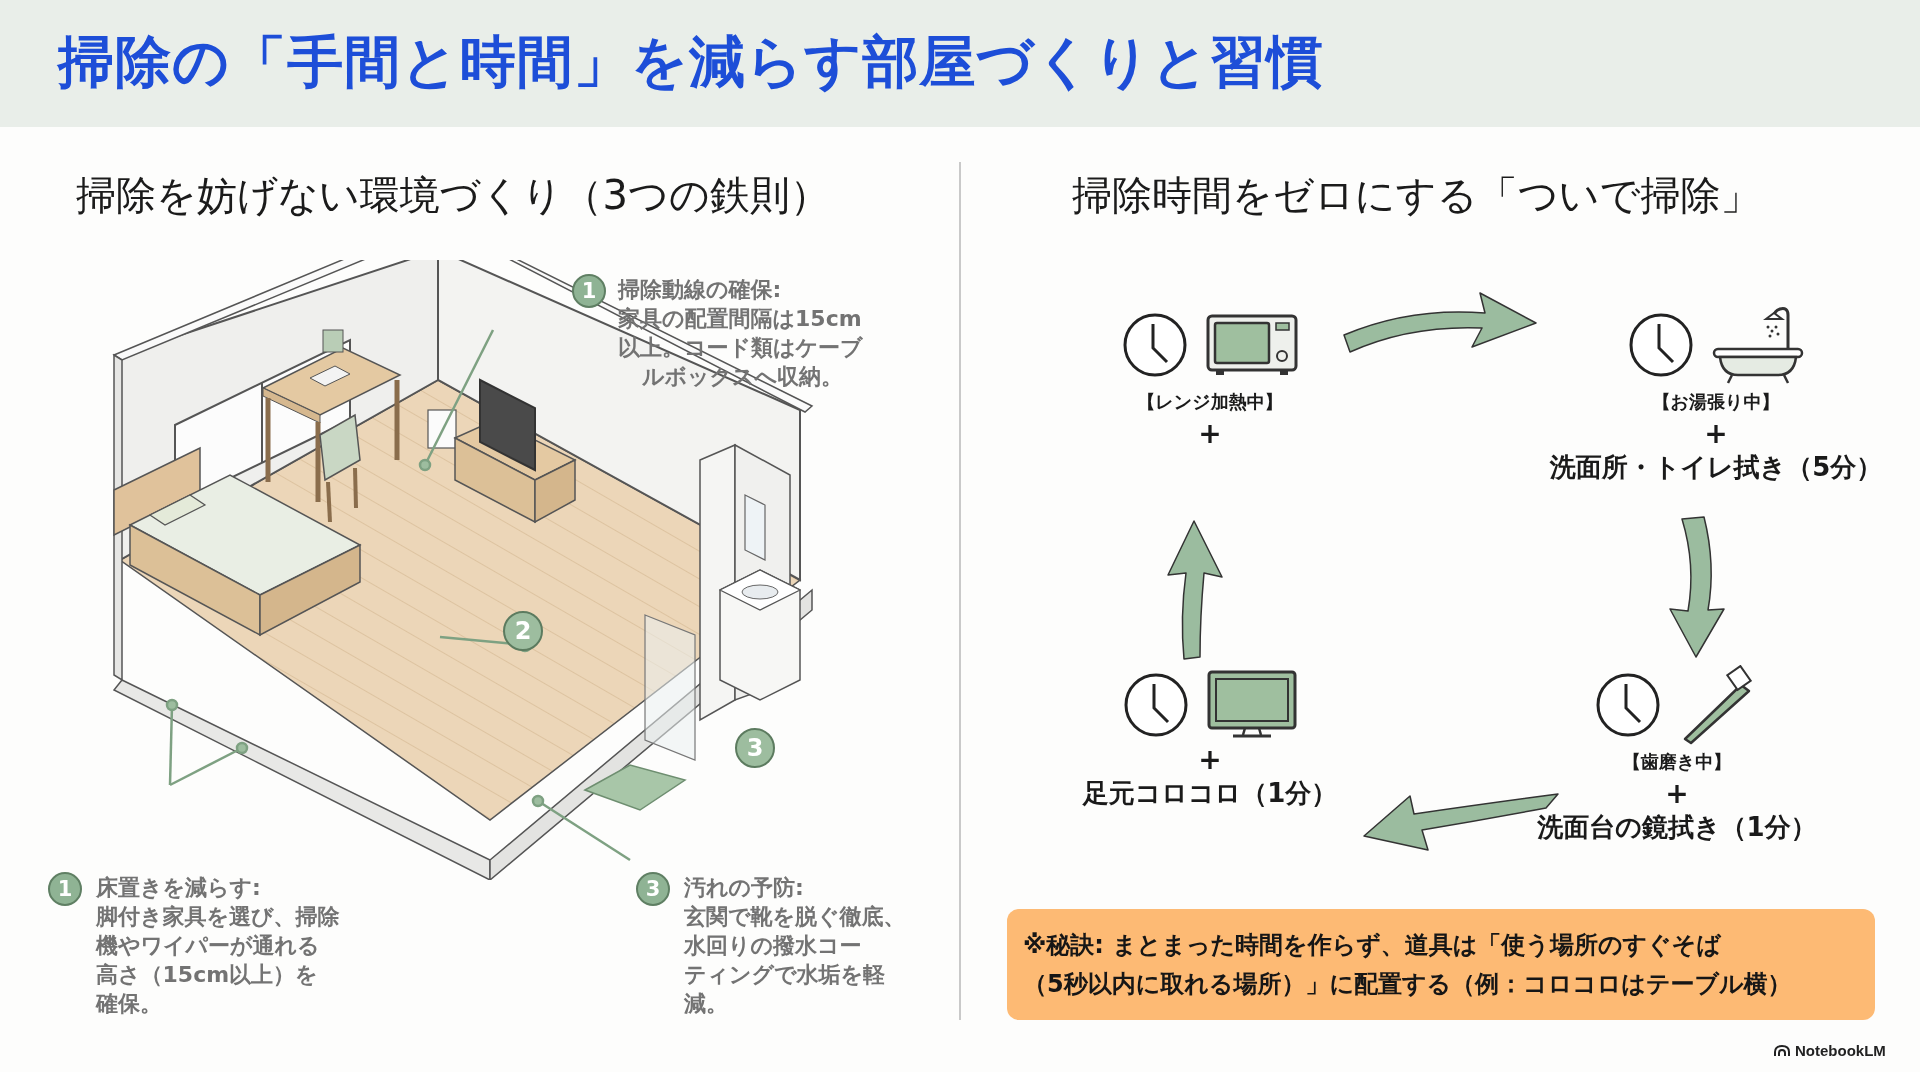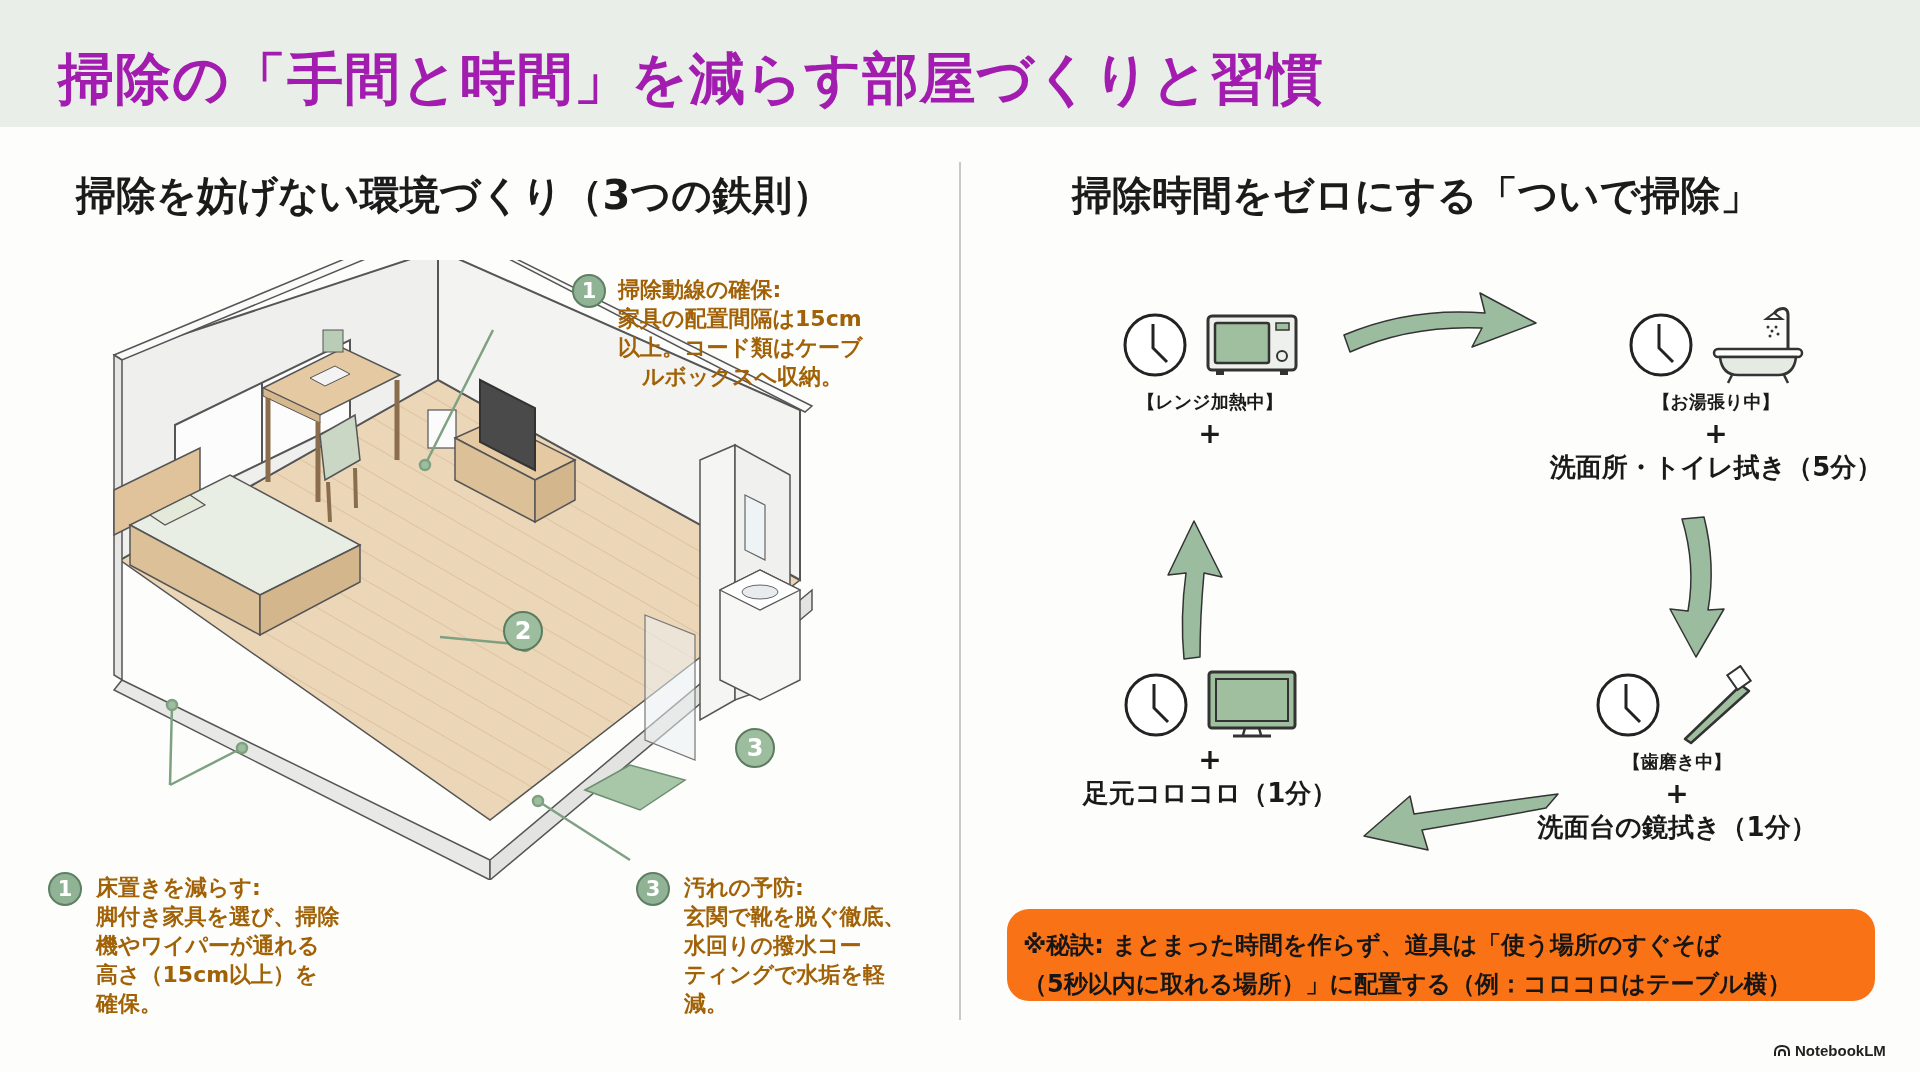--- a/index.html
+++ b/index.html
@@ -1,45 +1,45 @@
 <!DOCTYPE html>
 <html><head>
 <meta charset="utf-8">
 <style>
   * { box-sizing: border-box; margin: 0; padding: 0; }
   html, body { width: 1920px; height: 1072px; overflow: hidden; background: #fdfdfc; }
   body { font-family: "DejaVu Sans", "Liberation Sans", sans-serif; color: #1a1a1a; position: relative; }
 
   .header-band { position: absolute; left: 0; top: 0; width: 1920px; height: 127px; background: #e9eee9; }
-  .main-title { position: absolute; left: 58px; top: 42px; font-size: 56px; font-weight: bold; letter-spacing: 1px; color: #a21caf; white-space: nowrap; }
-
-  .section-title { position: absolute; top: 168px; font-size: 40px; font-weight: bold; white-space: nowrap; color: #1b1b1b; }
+  .main-title { position: absolute; left: 58px; top: 25px; font-size: 56px; font-weight: bold; letter-spacing: 1px; color: #1d4ed8; white-space: nowrap; }
+
+  .section-title { position: absolute; top: 168px; font-size: 40px; font-weight: normal; white-space: nowrap; color: #1b1b1b; }
   #left-title { left: 76px; }
   #right-title { left: 1072px; }
 
   .divider { position: absolute; left: 959px; top: 162px; width: 2px; height: 858px; background: #c9c9c9; }
 
   
   .room { position: absolute; left: 100px; top: 260px; width: 760px; height: 620px; }
 
-  .callout { position: absolute; font-size: 22px; font-weight: bold; line-height: 29px; color: #a16207; }
+  .callout { position: absolute; font-size: 22px; font-weight: bold; line-height: 29px; color: #737373; }
   .callout .line { display: block; white-space: nowrap; }
   .badge { position: absolute; width: 34px; height: 34px; border-radius: 50%; background: #8fb394; border: 2px solid #5f7f63; color: #fff; font-size: 21px; font-weight: bold; text-align: center; line-height: 30px; font-family: "DejaVu Sans", sans-serif; }
   .room-badge { position: absolute; width: 40px; height: 40px; border-radius: 50%; background: #9dbd9f; border: 2px solid #5c7b5f; color: #fff; font-size: 24px; font-weight: bold; text-align: center; line-height: 36px; }
 
   
   .step { position: absolute; width: 380px; text-align: center; }
   .step .icons { height: 80px; display: flex; justify-content: center; align-items: center; gap: 18px; }
   .step .label { font-size: 18px; font-weight: bold; line-height: 34px; white-space: nowrap; }
   .step .plus { font-size: 28px; font-weight: bold; line-height: 30px; }
   .step .task { font-size: 26px; font-weight: bold; line-height: 36px; white-space: nowrap; }
 
   .arrow { position: absolute; }
 
-  .tip-box { position: absolute; left: 1007px; top: 909px; width: 868px; height: 92px; background: #f97316; border-radius: 22px; padding: 17px 14px 0 16px; }
+  .tip-box { position: absolute; left: 1007px; top: 909px; width: 868px; height: 111px; background: #fdba74; border-radius: 12px; padding: 17px 14px 0 16px; }
   .tip-box .line { display: block; font-size: 24px; font-weight: bold; line-height: 39px; white-space: nowrap; color: #161616; }
 
   .brand { position: absolute; left: 1774px; top: 1042px; font-size: 15px; font-weight: bold; color: #222; display: flex; align-items: center; gap: 5px; font-family: "Liberation Sans", sans-serif; }
 </style>
 </head>
 <body>
 
 <div class="header-band">
   <div class="main-title">掃除の「手間と時間」を減らす部屋づくりと習慣</div>
 </div>

